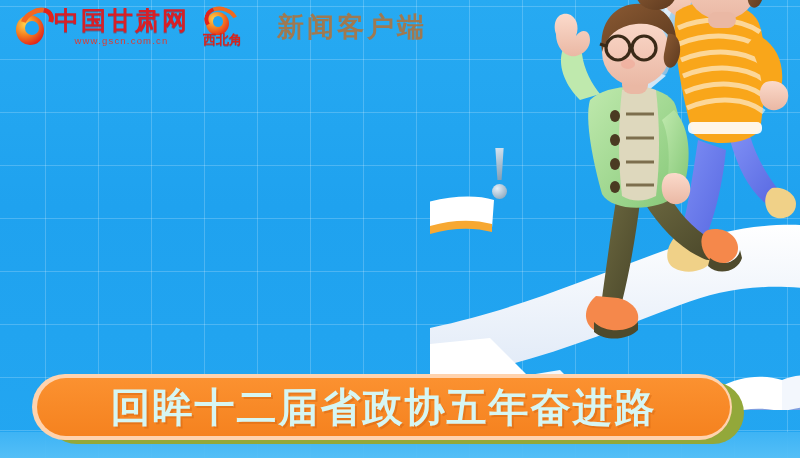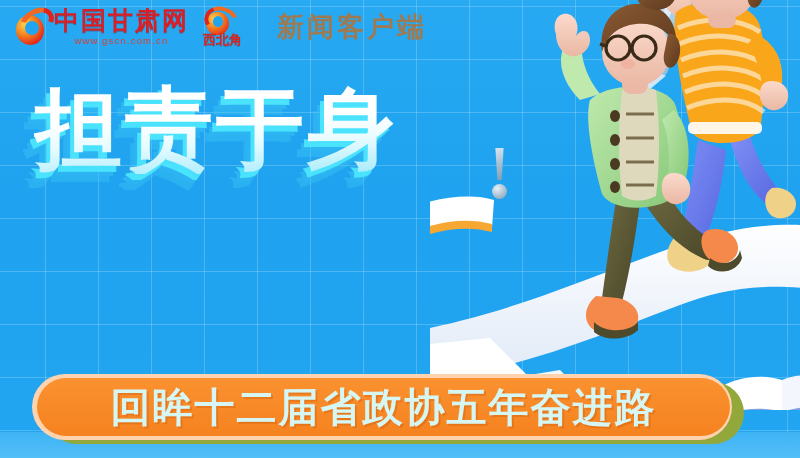--- a/index.html
+++ b/index.html
@@ -313,21 +313,20 @@
 
       <g>
         <polygon points="-20,356 60,348 96,384 8,400" fill="#ffffff"></polygon>
         <polygon points="-20,356 8,400 -40,404" fill="#eef3fb"></polygon>
         <polygon points="56,392 130,380 150,400 70,414" fill="#f4f8fd"></polygon>
       </g>
     </svg>
   </div>
 
   <div class="headline">
-    <div class="hl-line l1">担责于身</div>
   </div>
 
   <div class="excl">
     <div class="bar"></div>
     <div class="dot"></div>
   </div>
 
   <div class="banner-wrap">
     <div class="banner-shadow-olive"></div>
     <div class="banner-peach"></div>

